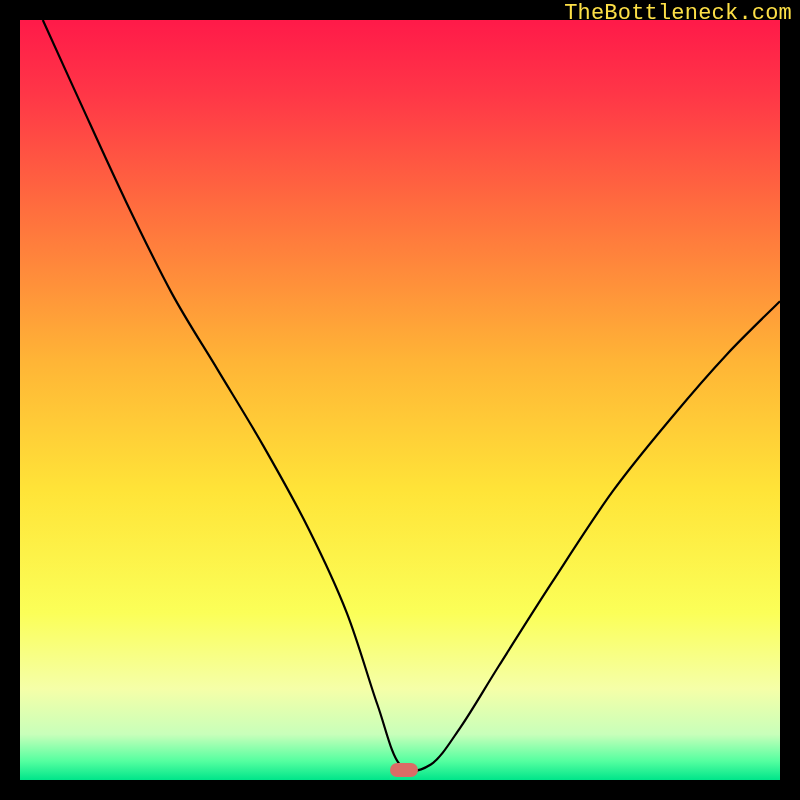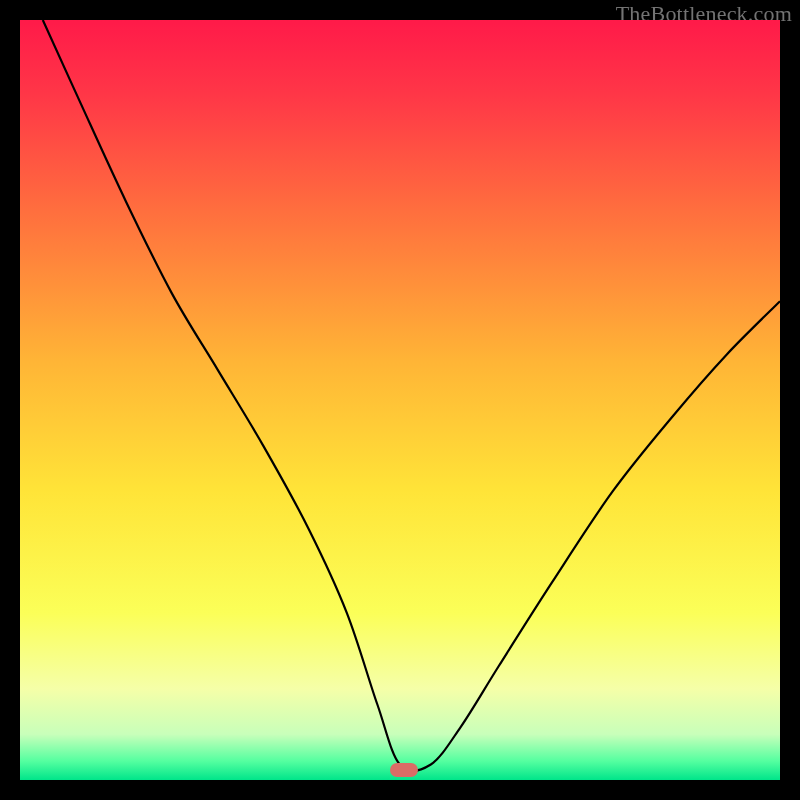--- a/index.html
+++ b/index.html
@@ -37,24 +37,24 @@
     width: 28px;
     height: 14px;
     border-radius: 7px;
     background: #d96d66;
     transform: translate(-50%, -50%);
   }
   .watermark {
     position: absolute;
     top: 1px;
     right: 8px;
-    font-family: Liberation Serif, serif;
+    font-family: Liberation Mono, monospace;
     font-size: 22px;
     font-weight: 400;
-    color: #737373;
+    color: #fde047;
     letter-spacing: 0.2px;
   }
 </style>
 </head>
 <body>
 <div class="frame">
 
   <div class="watermark">TheBottleneck.com</div>
 
   <div class="plot-area">

